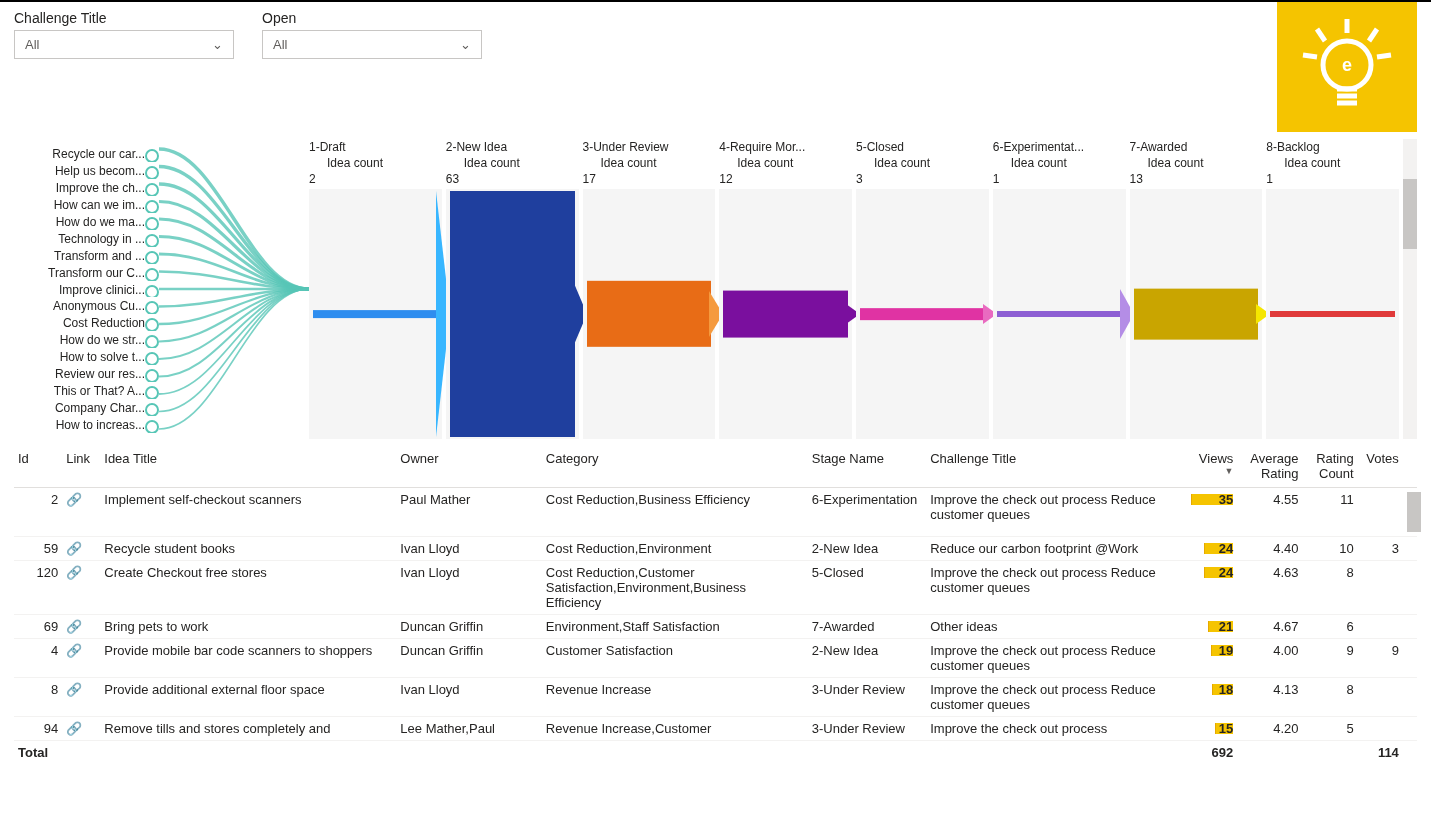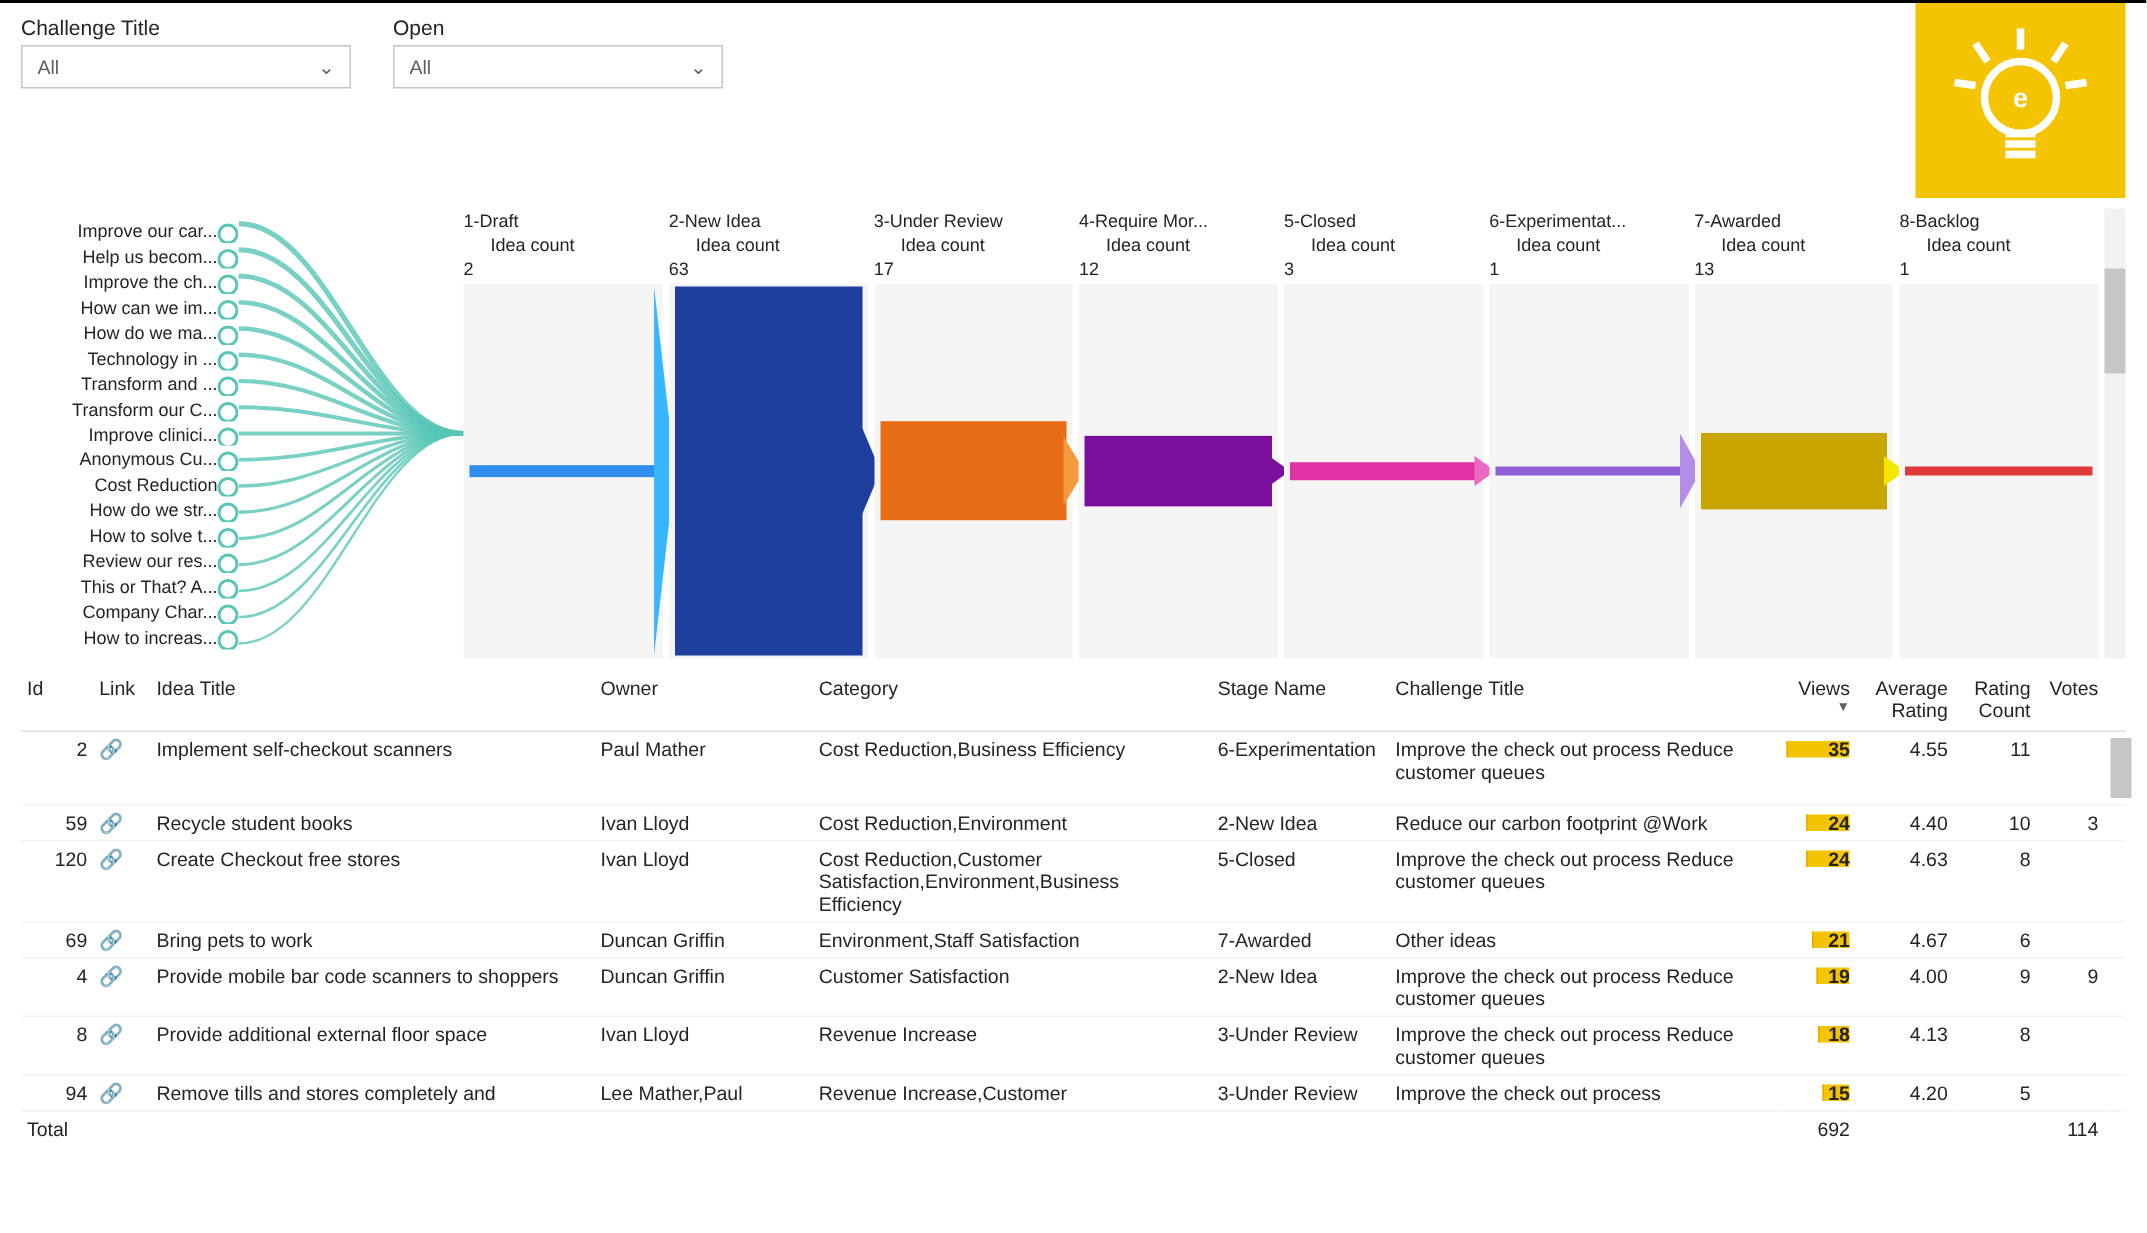--- a/index.html
+++ b/index.html
@@ -35,21 +35,21 @@
 .table-wrap { padding: 0 14px; margin-top:6px; position:relative;}
 .tbl { width:100%; border-collapse:collapse; table-layout:fixed; font-size:13px;}
 .tbl th { font-weight:400; text-align:left; padding:6px 4px; vertical-align:top; border-bottom:1px solid #e1dfdd; font-size:13px;}
 .tbl th.num, .tbl td.num { text-align:right; }
 .tbl td { padding:4px 4px; vertical-align:top; border-top:1px solid #f3f2f1; }
 .views-cell { position:relative; text-align:right; }
 .views-bar { position:absolute; right:0; top:2px; bottom:2px; background:#f5c400; border-left:1px solid #e6a900; z-index:-1;}
 .zwrap{position:relative;font-weight:bold;}
 .link-icon { color:#3b3a39; }
 .sort-ind { font-size:9px; color:#605e5c; display:block; text-align:right;}
-tfoot td { font-weight:400; border-top:1.5px solid #252423; padding:4px;}
+tfoot td { font-weight:700; border-top:1.5px solid #252423; padding:4px;}
 col.c-id{width:48px}col.c-link{width:38px}col.c-title{width:295px}col.c-owner{width:145px}col.c-cat{width:265px}col.c-stage{width:118px}col.c-chall{width:260px}col.c-views{width:50px}col.c-avg{width:65px}col.c-rcount{width:55px}col.c-votes{width:45px}col.c-scroll{width:14px}
 .tbl-scroll-thumb{background:#c8c6c4;width:14px;height:40px;margin-left:auto;}
 </style>
 </head>
 <body>
 
 <div class="topbar"></div>
 
 <div class="filter-row">
   <div class="filter">
@@ -77,21 +77,21 @@
         <circle cx="50" cy="48" r="24"></circle>
         <path d="M40 72 h20 M40 79 h20 M40 86 h20"></path>
       </g>
       <text x="50" y="54" text-anchor="middle" fill="#fff" font-size="18" font-weight="bold">e</text>
     </svg>
   </div>
 </div>
 
 <div class="viz-area">
   <div class="chall-list" id="chall-list">
-      <div class="chall-item">Improve our car...</div>
+      <div class="chall-item">Recycle our car...</div>
       <div class="chall-item">Help us becom...</div>
       <div class="chall-item">Improve the ch...</div>
       <div class="chall-item">How can we im...</div>
       <div class="chall-item">How do we ma...</div>
       <div class="chall-item">Technology in ...</div>
       <div class="chall-item">Transform and ...</div>
       <div class="chall-item">Transform our C...</div>
       <div class="chall-item">Improve clinici...</div>
       <div class="chall-item">Anonymous Cu...</div>
       <div class="chall-item">Cost Reduction</div>

